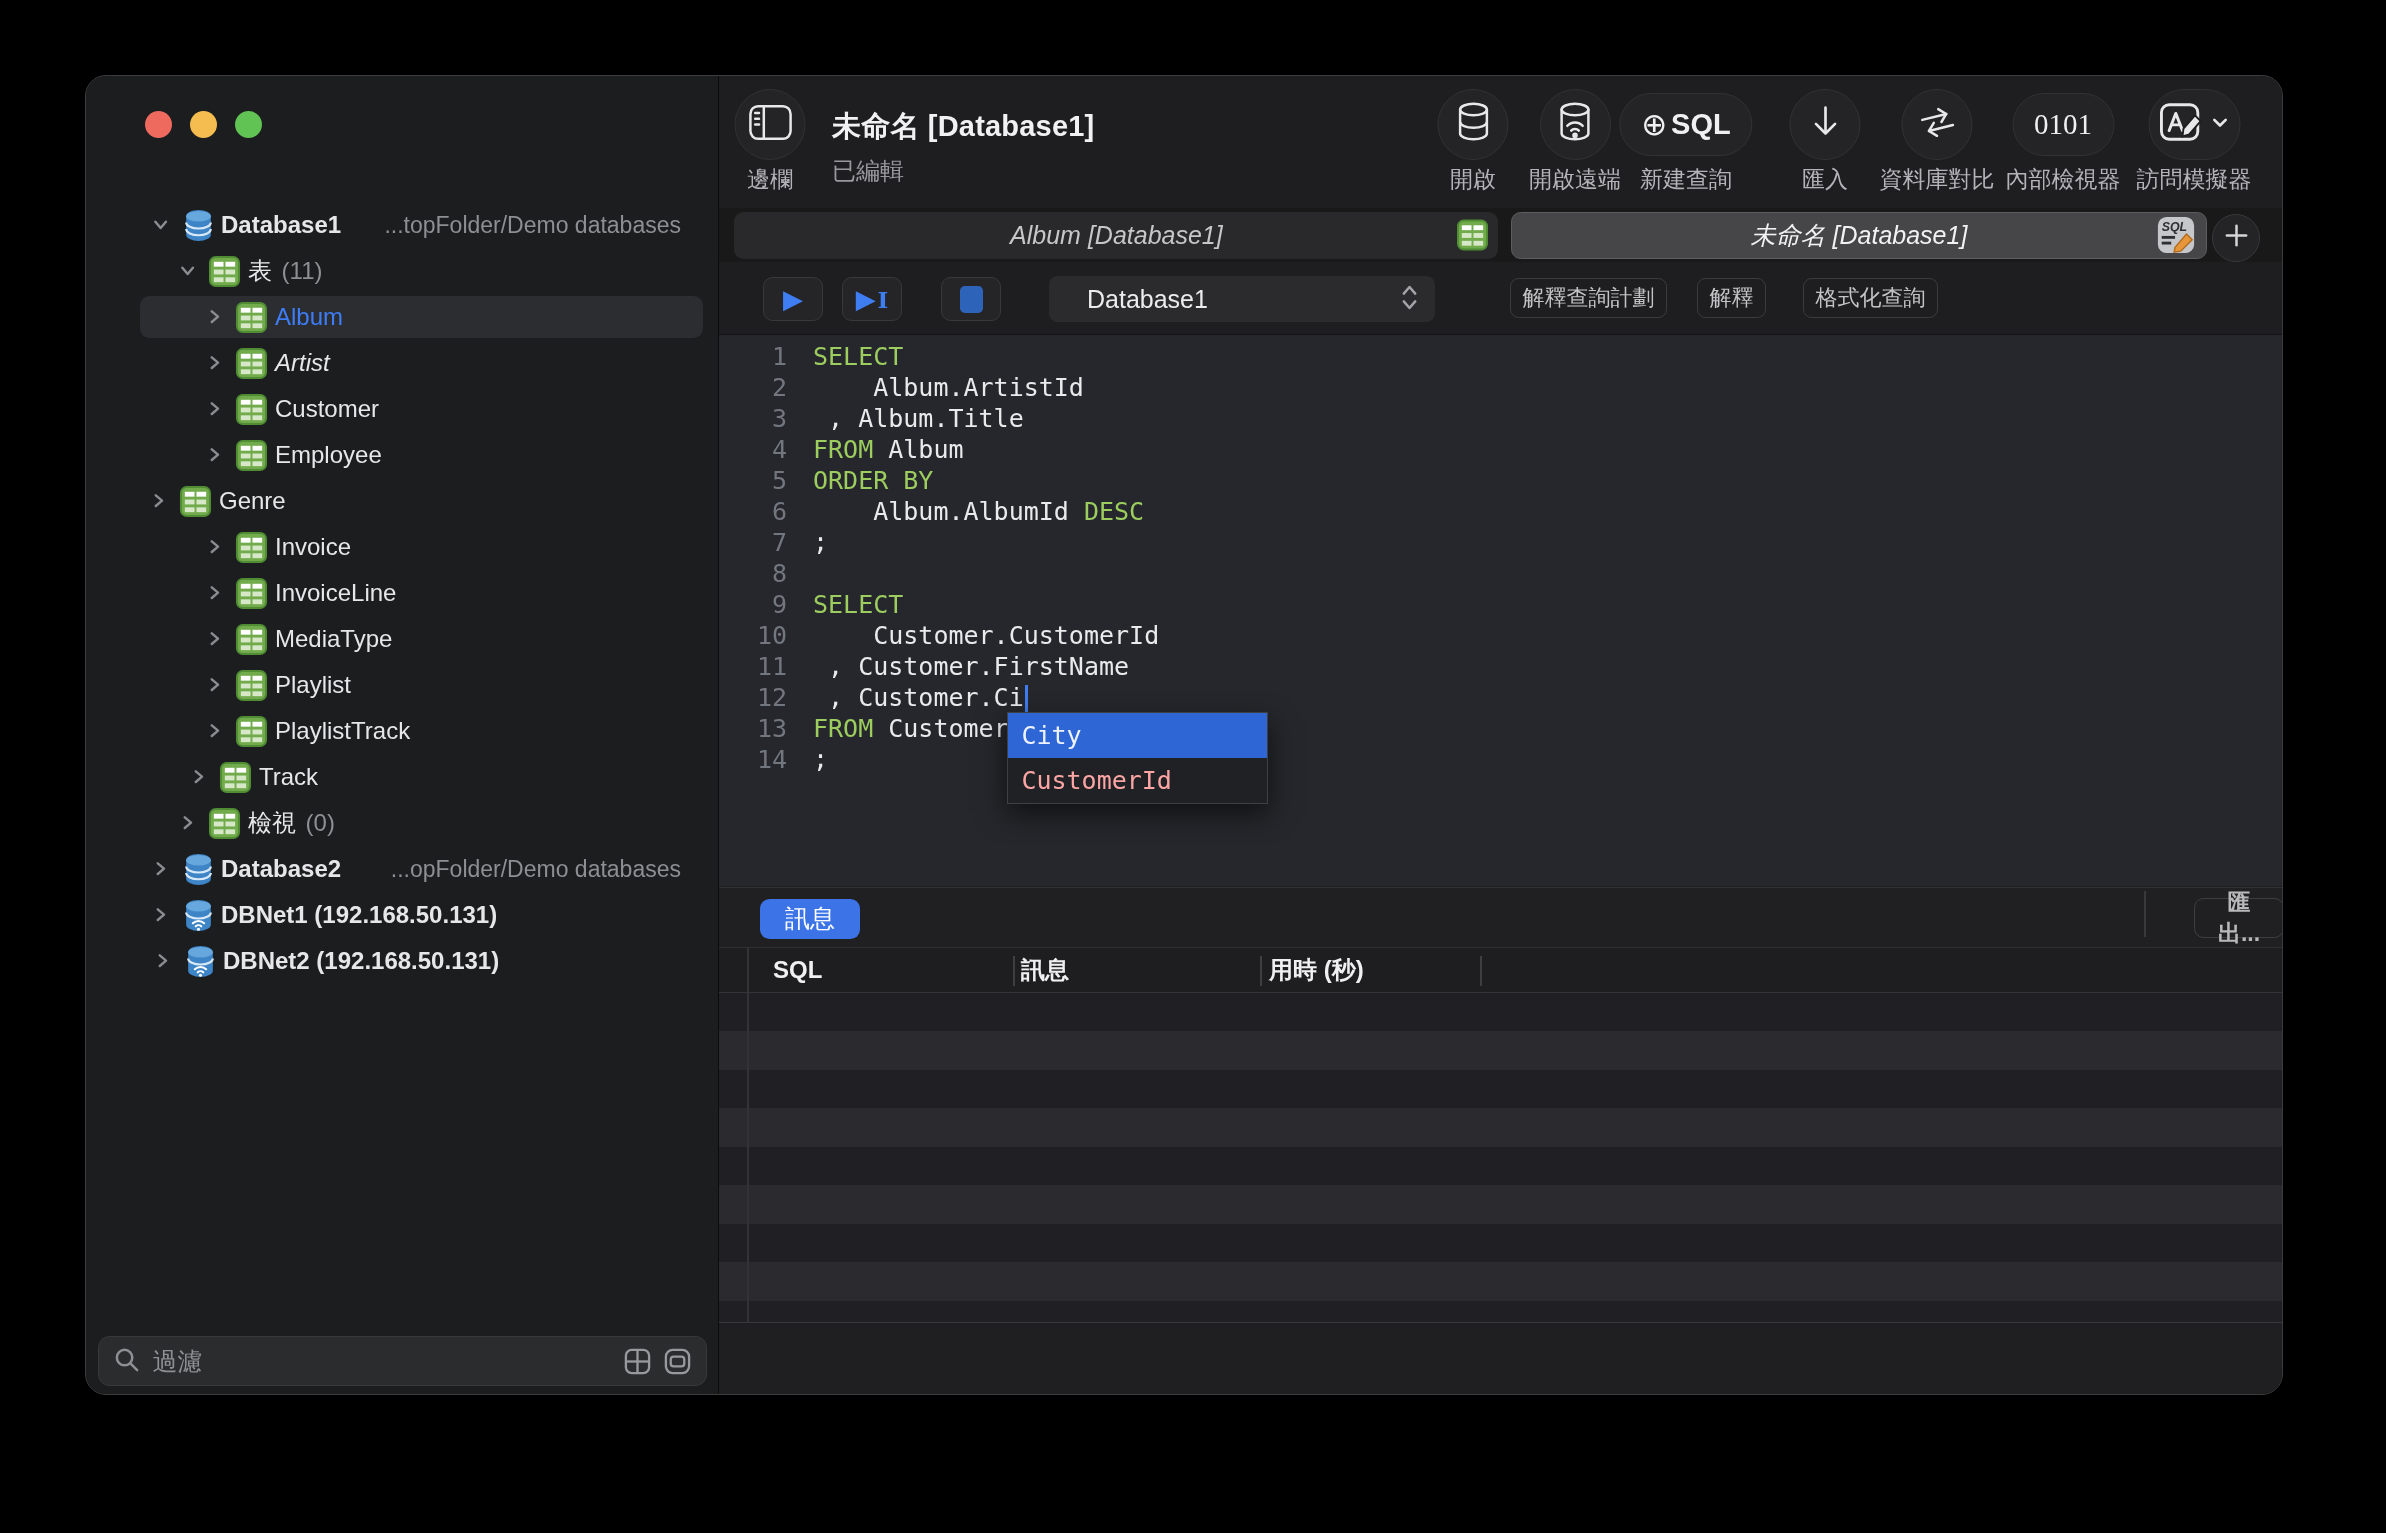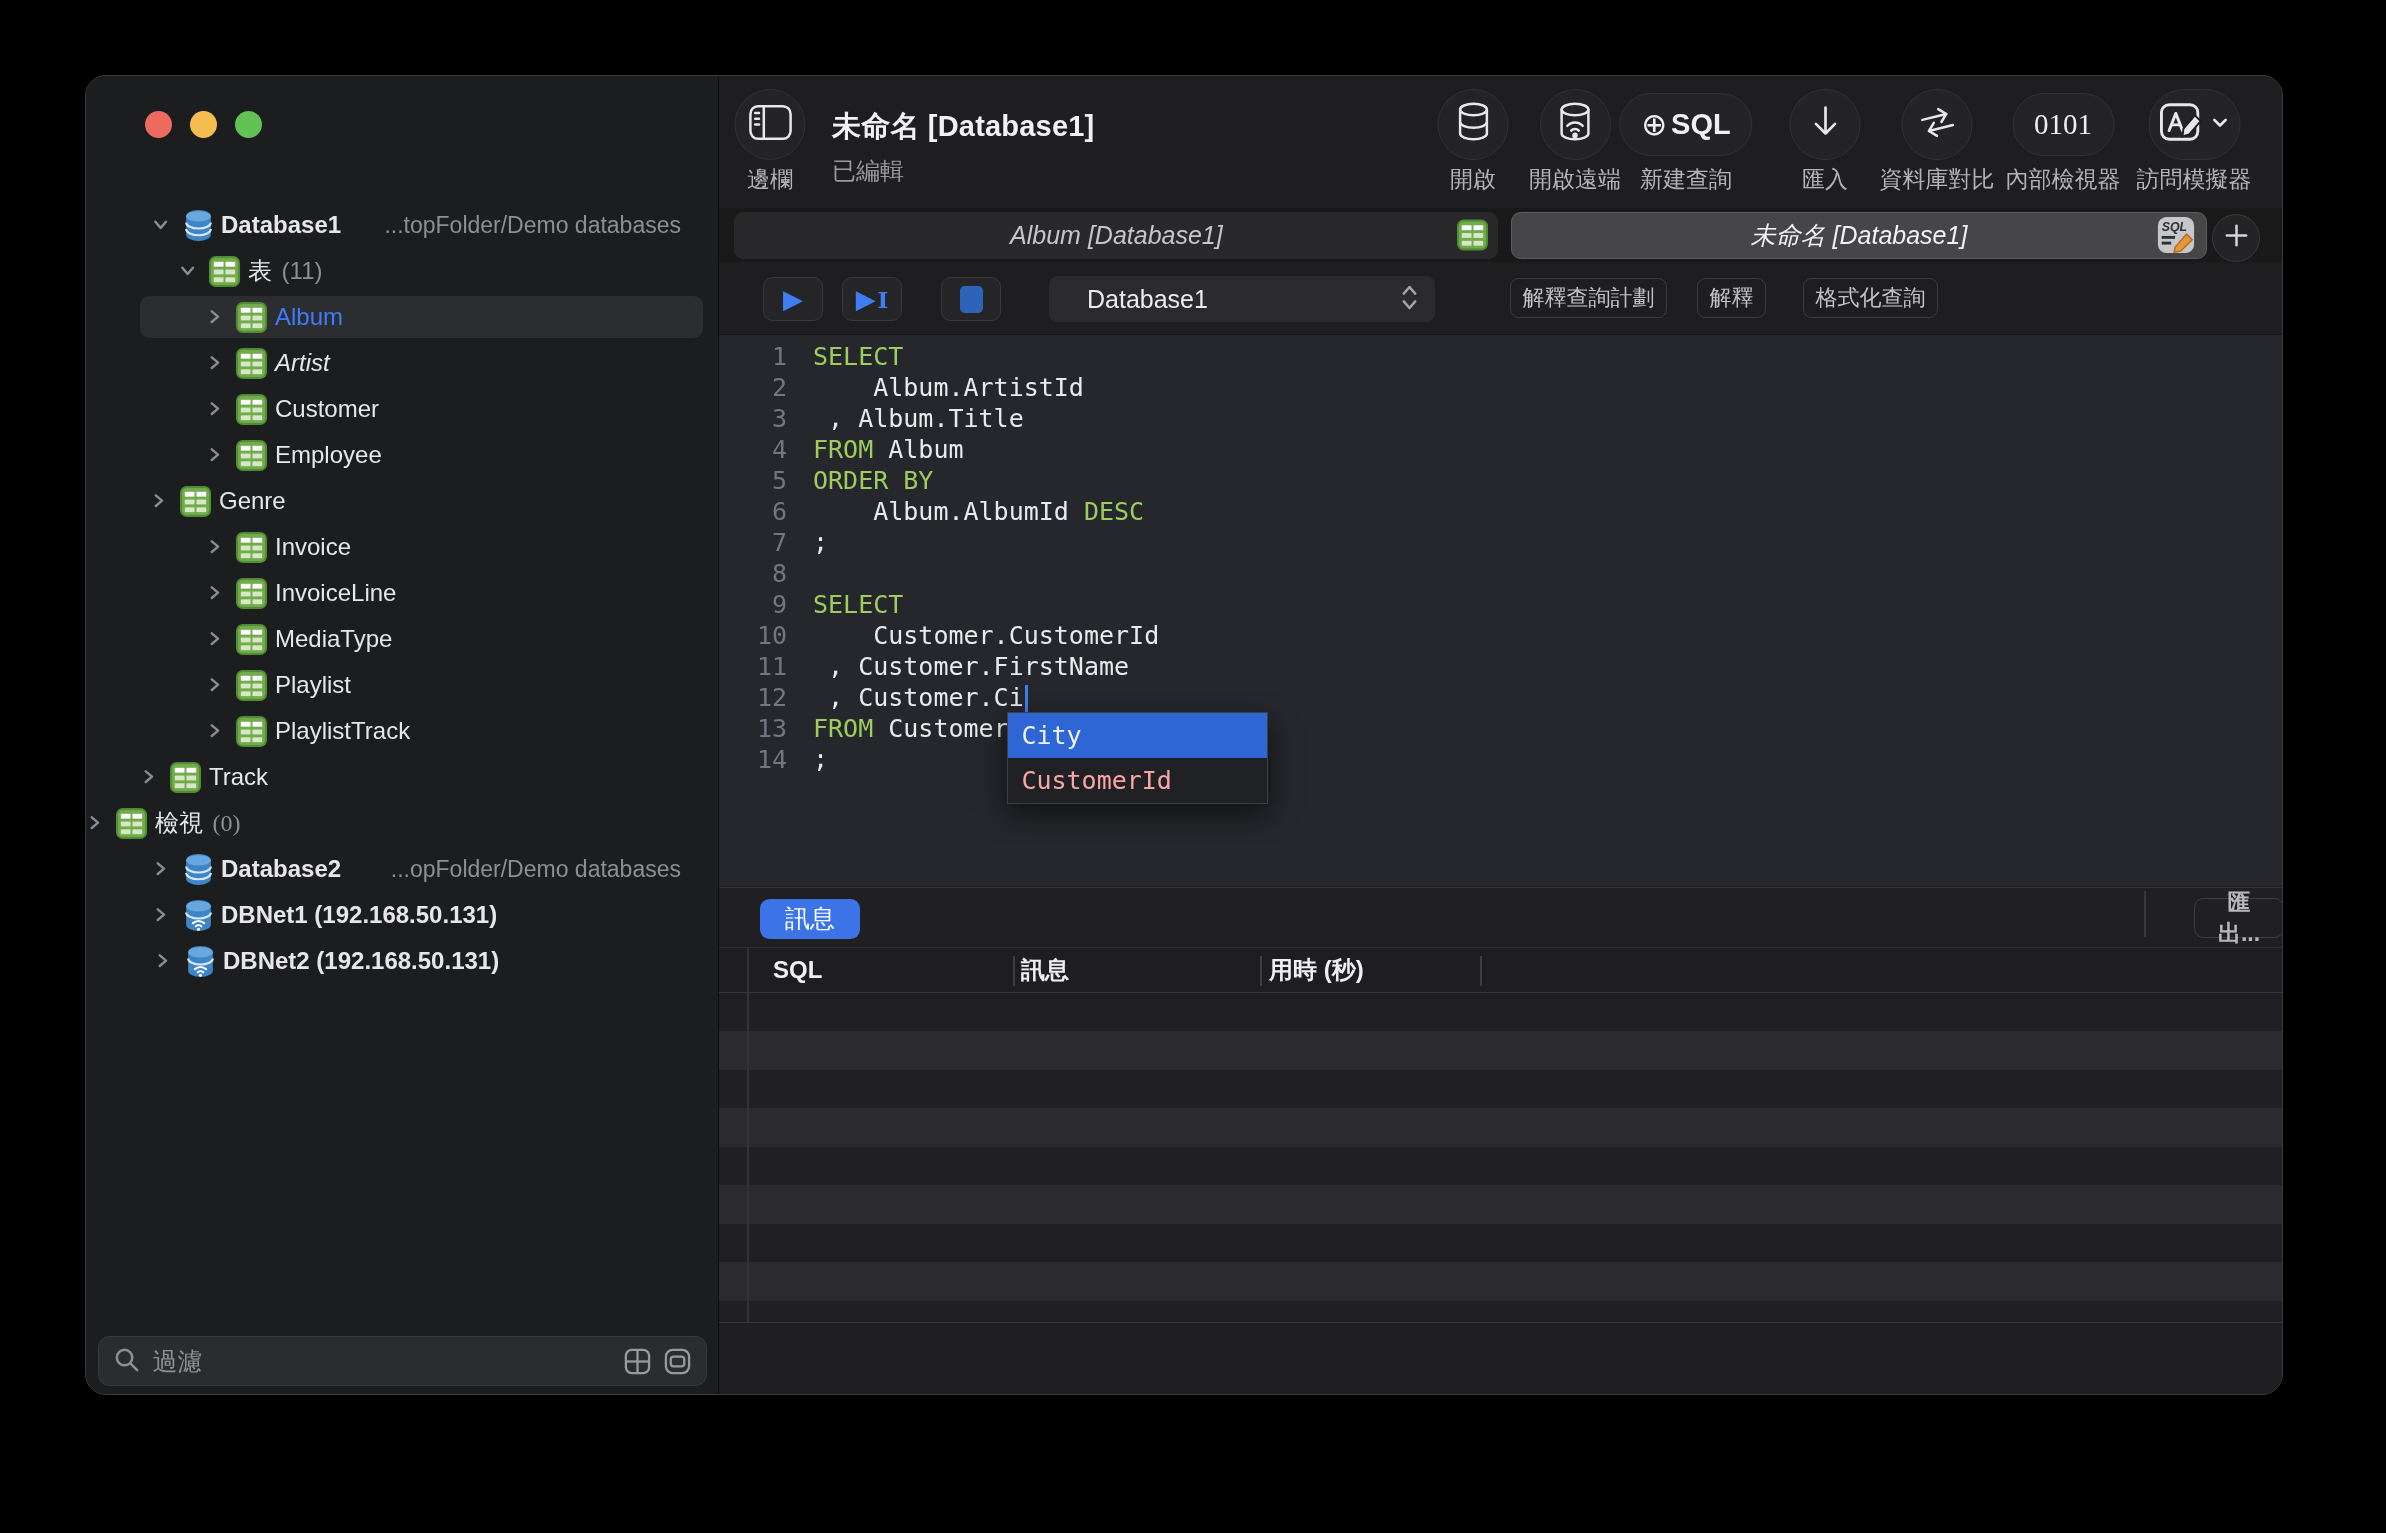--- a/index.html
+++ b/index.html
@@ -333,40 +333,40 @@
               <rect x="6" y="7" width="10" height="5" fill="#fff"></rect>
               <rect x="18" y="7" width="10" height="5" fill="#fff"></rect>
               <rect x="6" y="15" width="10" height="5" fill="#d7e8c8"></rect>
               <rect x="18" y="15" width="10" height="5" fill="#d7e8c8"></rect>
               <rect x="6" y="23" width="10" height="5" fill="#d7e8c8"></rect>
               <rect x="18" y="23" width="10" height="5" fill="#d7e8c8"></rect>
             </svg>
           </span>
           <span class="tlabel">PlaylistTrack</span>
         </div>
-        <div class="trow" style="padding-left: 54px;">
+        <div class="trow" style="padding-left: 104px;">
           <span class="chev right">
             <svg width="17.3" height="17.3" viewBox="0 0 18 18" fill="none" stroke="#8b8b90" stroke-width="2.6" stroke-linecap="round" stroke-linejoin="round">
               <path d="M6 3.5 L12.5 9 L6 14.5"></path>
             </svg>
           </span>
           <span class="ticon">
             <svg width="33" height="33" viewBox="0 0 34 34">
               <rect x="2" y="2" width="30" height="30" rx="6" fill="#71ab4b" stroke="#4f8c33" stroke-width="2"></rect>
               <rect x="6" y="7" width="10" height="5" fill="#fff"></rect>
               <rect x="18" y="7" width="10" height="5" fill="#fff"></rect>
               <rect x="6" y="15" width="10" height="5" fill="#d7e8c8"></rect>
               <rect x="18" y="15" width="10" height="5" fill="#d7e8c8"></rect>
               <rect x="6" y="23" width="10" height="5" fill="#d7e8c8"></rect>
               <rect x="18" y="23" width="10" height="5" fill="#d7e8c8"></rect>
             </svg>
           </span>
           <span class="tlabel">Track</span>
         </div>
-        <div class="trow" style=" font-family: Liberation Serif, serif;">
+        <div class="trow" style="padding-left: 93px;">
           <span class="chev right">
             <svg width="17.3" height="17.3" viewBox="0 0 18 18" fill="none" stroke="#8b8b90" stroke-width="2.6" stroke-linecap="round" stroke-linejoin="round">
               <path d="M6 3.5 L12.5 9 L6 14.5"></path>
             </svg>
           </span>
           <span class="ticon">
             <svg width="33" height="33" viewBox="0 0 34 34">
               <rect x="2" y="2" width="30" height="30" rx="6" fill="#71ab4b" stroke="#4f8c33" stroke-width="2"></rect>
               <rect x="6" y="7" width="10" height="5" fill="#fff"></rect>
               <rect x="18" y="7" width="10" height="5" fill="#fff"></rect>

